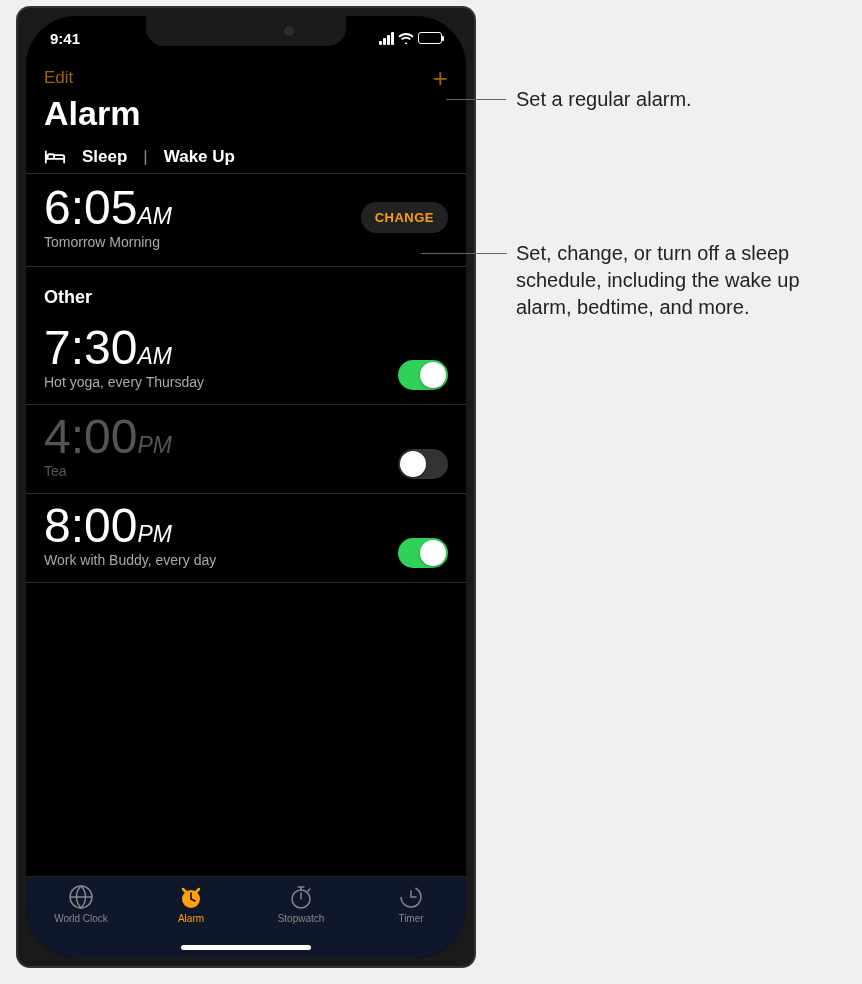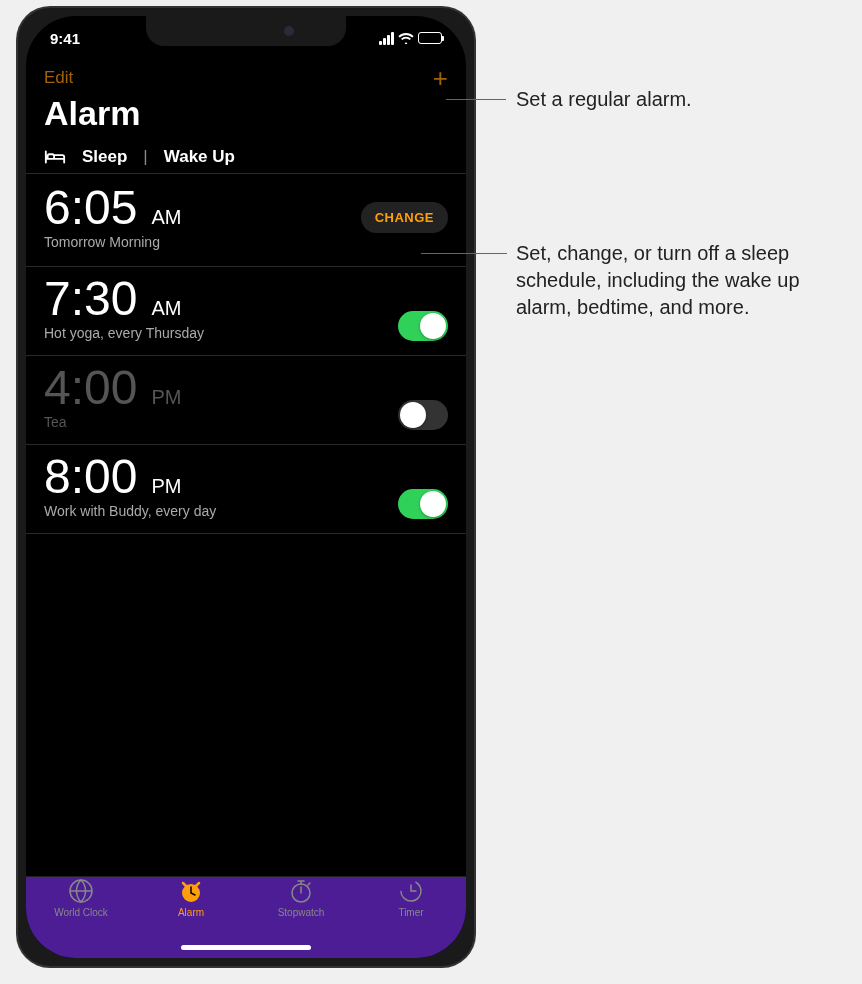--- a/index.html
+++ b/index.html
@@ -10,21 +10,21 @@
       height: 984px;
       position: relative;
     }
     .phone-frame {
       position: absolute;
       left: 18px;
       top: 8px;
       width: 456px;
       height: 958px;
       background: #1a1a1a;
-      border-radius: 32px;
+      border-radius: 12px;
       padding: 8px;
       box-shadow: 0 0 0 2px #333;
     }
     .phone-screen {
       width: 100%;
       height: 100%;
       background: #000;
       border-radius: 50px;
       overflow: hidden;
       position: relative;
@@ -104,21 +104,21 @@
       border-bottom: 1px solid #2a2a2a;
     }
     .time-big {
       color: #fff;
       font-size: 48px;
       font-weight: 300;
       line-height: 1;
       display: flex;
       align-items: baseline;
     }
-    .ampm { font-size: 20px; margin-left: 14px; }
+    .ampm { font-size: 23px; margin-left: 0; font-style: italic; }
     .time-sub { color: #aaa; font-size: 14px; margin-top: 2px; }
     .change-btn {
       background: #222;
       color: #ff9f0a;
       font-size: 13px;
       font-weight: 700;
       letter-spacing: 0.5px;
       padding: 8px 14px;
       border-radius: 18px;
       border: none;
@@ -157,23 +157,24 @@
       transition: left 0.2s;
       box-shadow: 0 1px 3px rgba(0,0,0,.3);
     }
     .toggle.on .toggle-knob { left: 22px; }
     .toggle.off .toggle-knob { left: 2px; }
     .tab-bar {
       position: absolute;
       bottom: 0;
       width: 100%;
       height: 82px;
-      background: #4c1d95;
+      background: #0f172a;
       display: flex;
       justify-content: space-around;
+      padding-top: 6px;
       border-top: 1px solid #222;
     }
     .tab {
       display: flex;
       flex-direction: column;
       align-items: center;
       gap: 2px;
       color: #888;
       font-size: 10px;
       width: 25%;
@@ -250,20 +251,21 @@
       <div>
         <div class="time-big">
           <span>6:05</span>
           <span class="ampm">AM</span>
         </div>
         <div class="time-sub">Tomorrow Morning</div>
       </div>
       <button class="change-btn">CHANGE</button>
     </div>
 
+    <div class="other-header">Other</div>
 
     <div id="alarms-container">
         <div class="alarm-row on">
     <div>
       <div class="time-big">
         <span>7:30</span>
               <span class="ampm">AM</span>
       </div>
       <div class="time-sub">Hot yoga, every Thursday</div>
     </div>

